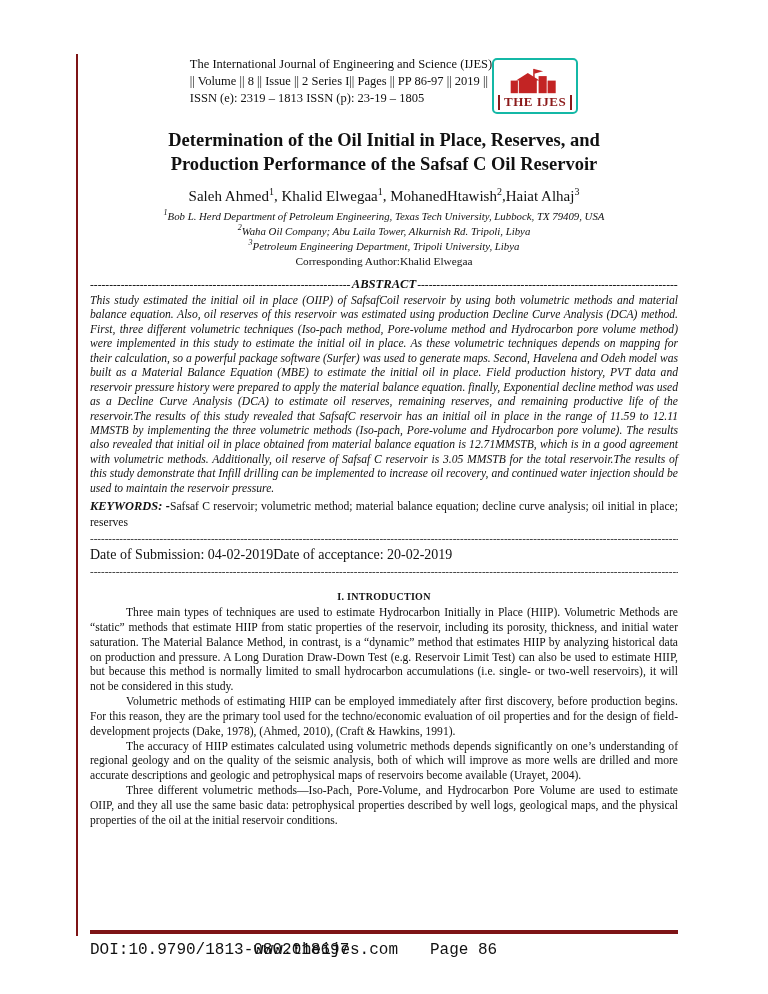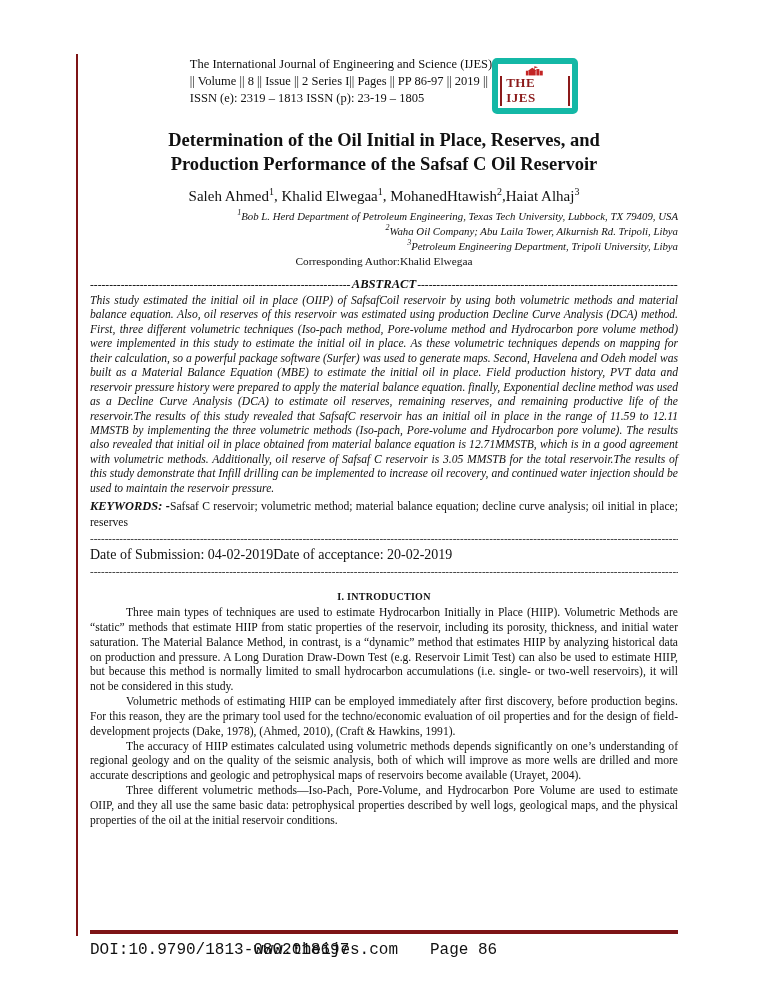--- a/index.html
+++ b/index.html
@@ -7,36 +7,36 @@
     width:768px; height:994px; background:#ffffff; position:relative;
     font-family:"Liberation Serif", serif; color:#111; overflow:hidden;
   }
   .vrule { position:absolute; left:76px; top:54px; width:2px; height:882px; background:#7e1416; }
   .page { position:absolute; left:90px; top:56px; width:588px; }
 
   
   .header-row { display:flex; justify-content:center; align-items:flex-start; }
   .journal-info { font-size:12.5px; line-height:1.34; }
   .logo {
-    width:86px; height:56px; border:6px solid #14b8a6; border-radius:5px;
+    width:86px; height:56px; border:2px solid #14b8a6; border-radius:5px;
     box-sizing:border-box; display:flex; flex-direction:column; align-items:center;
     justify-content:flex-end; padding:2px 2px 2px; margin-top:2px;
   }
   .logo-art { width:58px; height:27px; display:block; }
   .logo-text {
     font-weight:bold; font-size:13px; color:#8b1a1a; letter-spacing:0.5px;
     border-left:2px solid #8b1a1a; border-right:2px solid #8b1a1a;
     padding:0 4px; line-height:1.15;
   }
 
   
   .title { text-align:center; font-weight:bold; font-size:18.5px; line-height:1.3; margin-top:14px; }
   .authors { text-align:center; font-size:15px; margin-top:10px; }
   .authors sup { font-size:10px; }
-  .affils { text-align:right; font-style:italic; font-size:10.8px; line-height:1.32; margin-top:3px; }
+  .affils { text-align:center; font-style:italic; font-size:10.8px; line-height:1.32; margin-top:3px; }
   .affils sup { font-size:8px; }
   .corresponding { text-align:center; font-size:11.3px; margin-top:2px; }
 
   
   .abstract-rule { display:flex; align-items:center; margin-top:10px; font-size:11.5px; }
   .abstract-rule .dashes { flex:1; white-space:nowrap; overflow:hidden; letter-spacing:0; }
   .abs-label { font-weight:bold; font-style:italic; font-size:12.6px; padding:0 1px; }
   .abstract-text { font-style:italic; font-size:11.6px; line-height:1.25; text-align:justify; margin:2px 0 0; }
 
   .keywords { margin:2px 0 0; font-size:11.6px; line-height:1.3; text-align:justify; }

